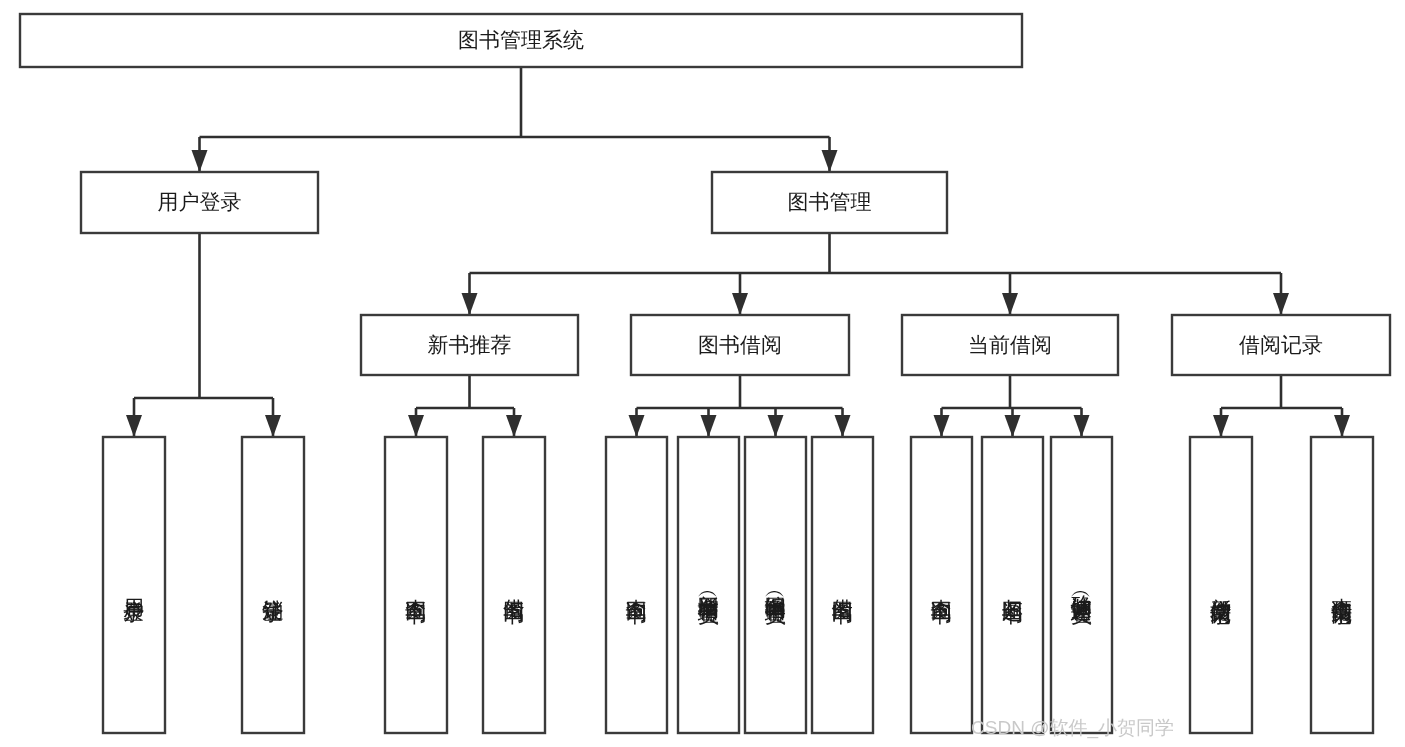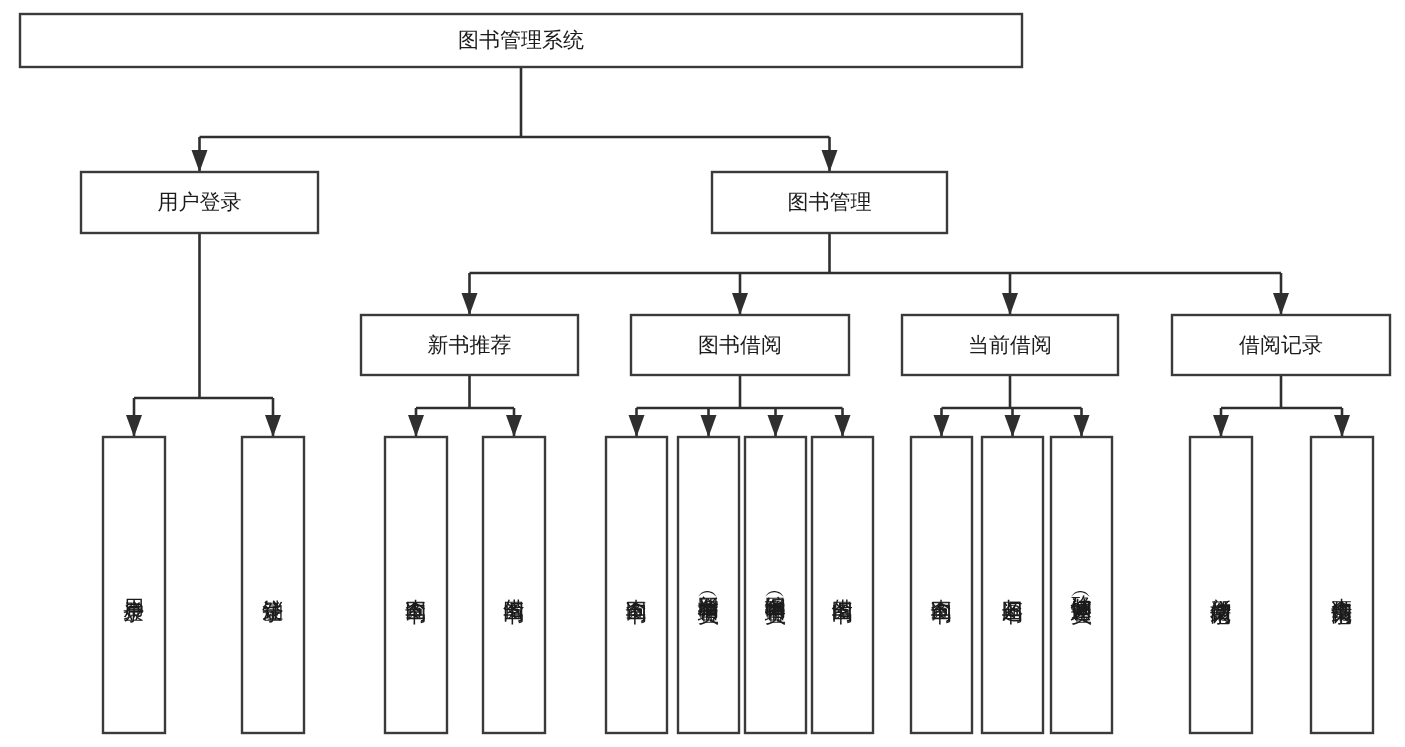--- a/index.html
+++ b/index.html
@@ -205,13 +205,14 @@
         <span class="vlabel">确认归还（管理员）</span>
       </div>
       <div class="vlabel-wrap" style="left: 1190px; top: 437px; width: 62px; height: 296px;">
         <span class="vlabel">新增借阅记录</span>
       </div>
       <div class="vlabel-wrap" style="left: 1311px; top: 437px; width: 62px; height: 296px;">
         <span class="vlabel">查询借阅记录</span>
       </div>
     </div>
 
+  <div class="watermark">CSDN @软件_小贺同学</div>
 </div>
 
 </body></html>

